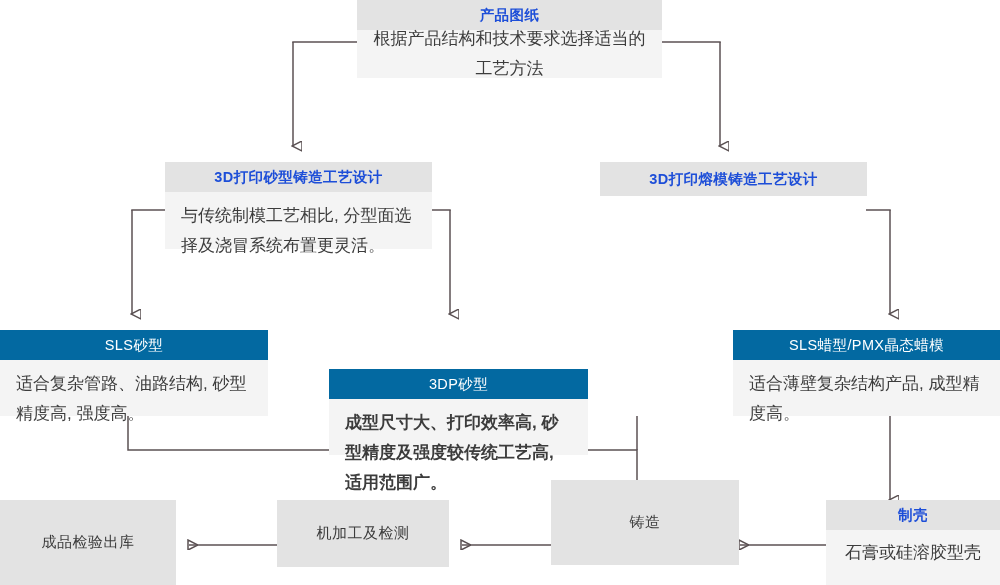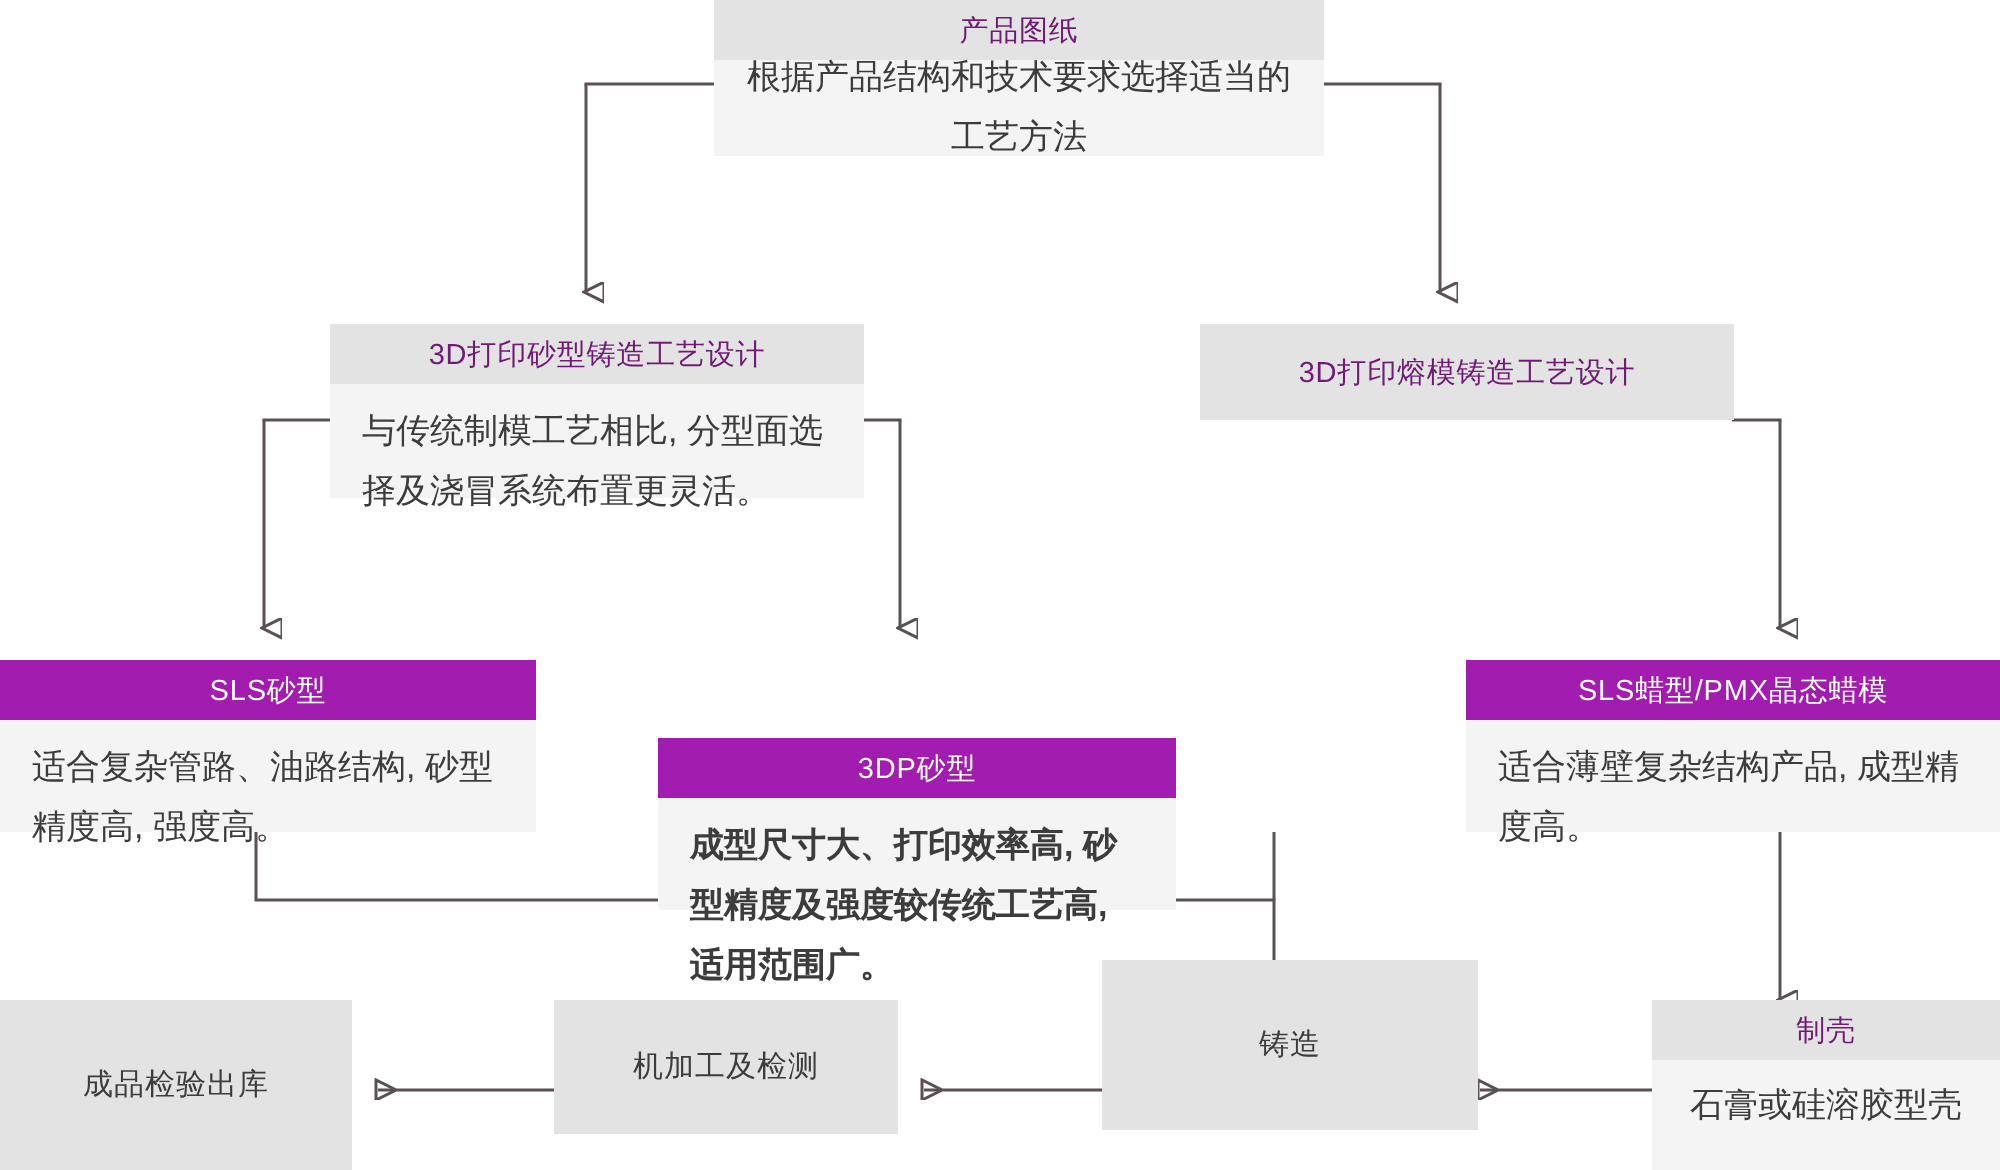--- a/index.html
+++ b/index.html
@@ -27,27 +27,28 @@
   }
   .node .hdr {
     box-sizing: border-box;
     width: 100%;
     display: flex;
     align-items: center;
     justify-content: center;
     text-align: center;
     font-size: 14.5px;
     letter-spacing: 0.4px;
-    color: #701a75;
+    color: #1d4ed8;
+    font-weight: bold;
   }
   .node .hdr.grey {
     background: #e3e3e3;
   }
   .node .hdr.orange {
-    background: #a21caf;
+    background: #0369a1;
     color: #ffffff;
     font-weight: normal;
   }
   .node .body {
     box-sizing: border-box;
     width: 100%;
     background: #f4f4f4;
     font-size: 17px;
     line-height: 1.75;
     color: #3c3c3c;
@@ -124,21 +125,21 @@
     <div class="hdr grey" style="height:30px;">产品图纸</div>
     <div class="body center" style="height:48px; display:flex; align-items:center; justify-content:center; padding:0 10px;">根据产品结构和技术要求选择适当的工艺方法</div>
   </div>
 
   <div class="node" style="left:165px; top:162px; width:267px;">
     <div class="hdr grey" style="height:30px;">3D打印砂型铸造工艺设计</div>
     <div class="body" style="height:57px;">与传统制模工艺相比, 分型面选择及浇冒系统布置更灵活。</div>
   </div>
 
   <div class="node" style="left:600px; top:162px; width:267px;">
-    <div class="hdr grey" style="height:48px;">3D打印熔模铸造工艺设计</div>
+    <div class="hdr grey" style="height:34px;">3D打印熔模铸造工艺设计</div>
   </div>
 
   <div class="node" style="left:0px; top:330px; width:268px;">
     <div class="hdr orange" style="height:30px;">SLS砂型</div>
     <div class="body" style="height:56px;">适合复杂管路、油路结构, 砂型精度高, 强度高。</div>
   </div>
 
   <div class="node" style="left:329px; top:330px; width:259px;margin-top:39px;">
     <div class="hdr orange" style="height:30px;">3DP砂型</div>
     <div class="body" style="height:56px;font-weight:bold;">成型尺寸大、打印效率高, 砂型精度及强度较传统工艺高, 适用范围广。</div>

